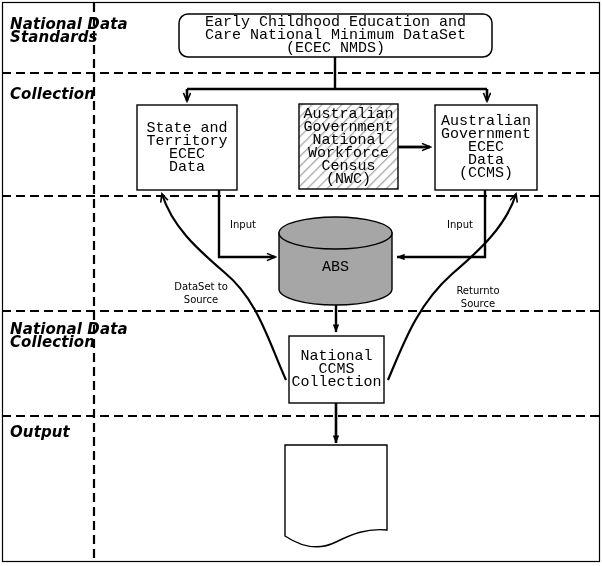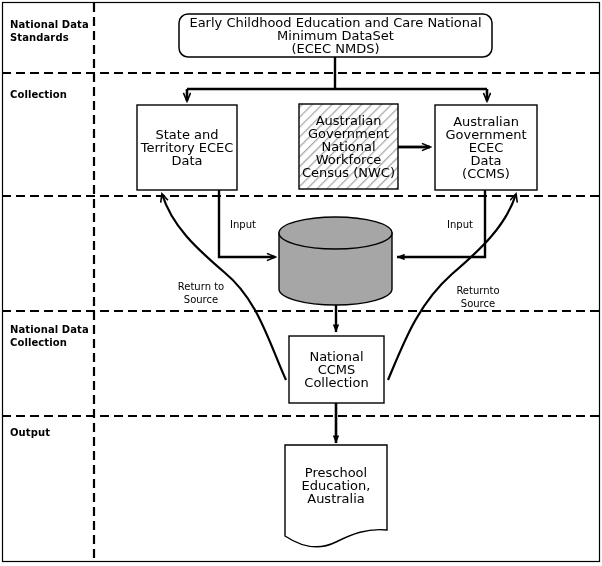--- a/index.html
+++ b/index.html
@@ -19,37 +19,39 @@
   }
   #svg-layer {
     position: absolute;
     left: 0;
     top: 0;
     width: 602px;
     height: 566px;
   }
   .lane-label {
     position: absolute;
-    font-size: 10px;
+    font-size: 15px;
     color: #000000;
     line-height: 13px;
     font-weight: bold;
     letter-spacing: 0.1px;
     white-space: pre-line;
+    font-style: italic;
   }
   .node-label {
     position: absolute;
-    font-size: 13px;
+    font-size: 15px;
     color: #000000;
     line-height: 13px;
     text-align: center;
     white-space: pre-line;
     display: flex;
     align-items: center;
     justify-content: center;
+    font-family: Liberation Mono, monospace;
   }
   .edge-label {
     position: absolute;
     font-size: 10px;
     color: #000000;
     line-height: 13px;
     text-align: center;
     white-space: pre-line;
   }
 </style>
@@ -142,31 +144,29 @@
 Government
 National
 Workforce
 Census (NWC)</div>
 
   <div class="node-label" style="left:434px; top:105px; width:104px; height:85px;">Australian
 Government ECEC
 Data
 (CCMS)</div>
 
+  <div class="node-label" style="left:279px; top:245px; width:113px; height:44px;">ABS</div>
 
   <div class="node-label" style="left:289px; top:336px; width:95px; height:67px;">National CCMS
 Collection</div>
 
-  <div class="node-label" style="left:285px; top:455px; width:102px; height:60px;">Preschool
-Education,
-Australia</div>
 
   <div class="edge-label" style="left:221px; top:218px; width:44px;">Input</div>
 
   <div class="edge-label" style="left:438px; top:218px; width:44px;">Input</div>
 
-  <div class="edge-label" style="left:159px; top:280px; width:84px;">Return to
+  <div class="edge-label" style="left:159px; top:280px; width:84px;">DataSet to
 Source</div>
 
   <div class="edge-label" style="left:436px; top:284px; width:84px;">Returnto
 Source</div>
 
 </div>
 
 </body></html>

